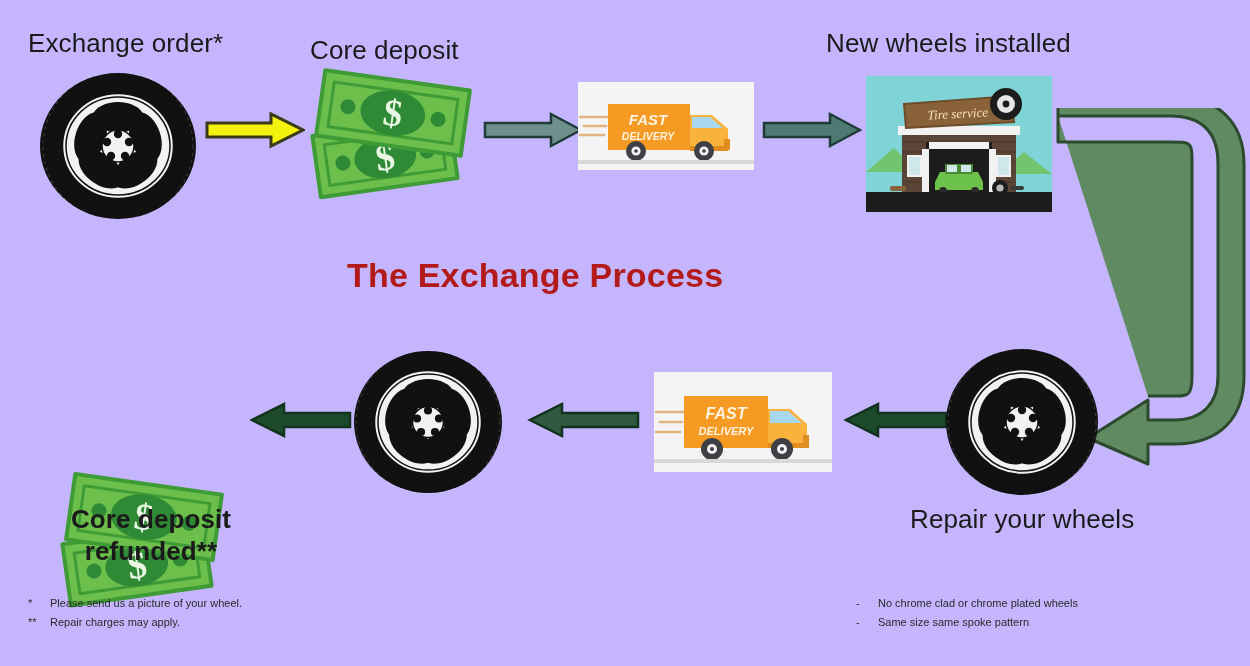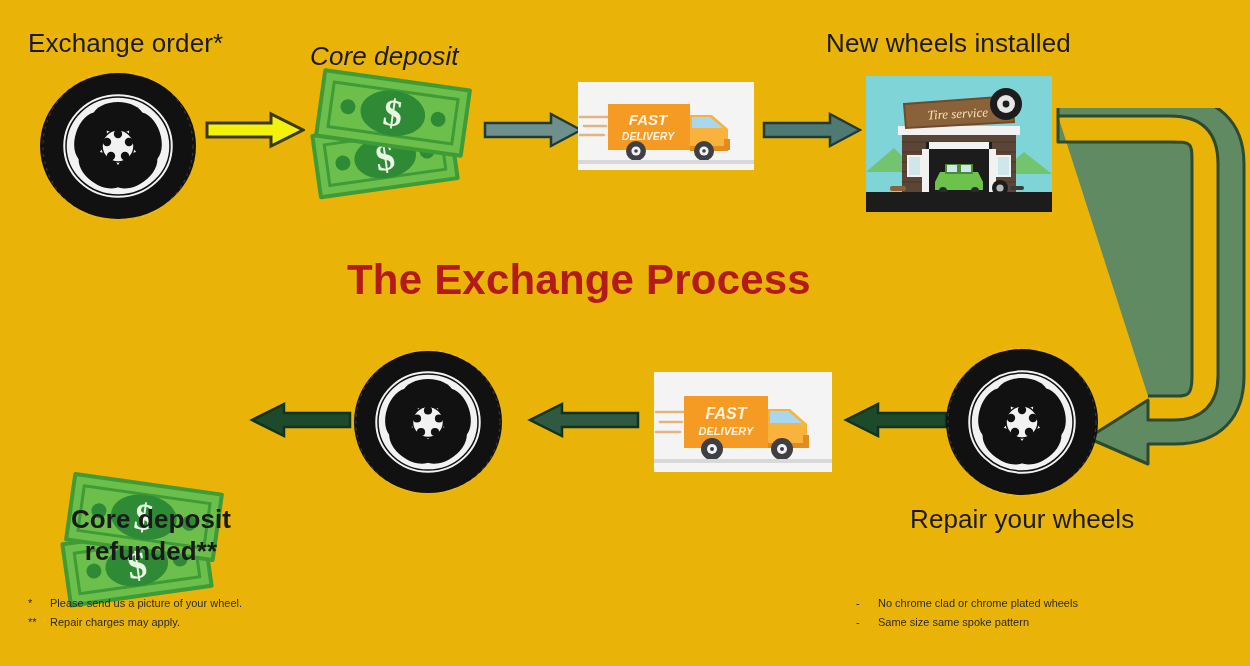--- a/index.html
+++ b/index.html
@@ -4,35 +4,35 @@
 <style>
   html,body{margin:0;padding:0;background:#ffffff;}
   body{
     font-family:"Liberation Sans", sans-serif;
     -webkit-font-smoothing:antialiased;
   }
   #canvas{
     position:relative;
     width:1250px;
     height:666px;
-    background:#eab308;
+    background:#c4b5fd;
     overflow:hidden;
   }
   .abs{position:absolute;}
   .lbl{
     font-size:26px;
     color:#1a1a1a;
     font-weight:400;
     letter-spacing:.1px;
     white-space:nowrap;
     line-height:1.22;
   }
   .lbl.two{white-space:normal;text-align:center;}
   .title{
-    font-size:42px;
+    font-size:34px;
     font-weight:bold;
     color:#b31b1b;
     letter-spacing:.2px;
     white-space:nowrap;
   }
   .foot{
     font-size:11px;
     color:#2b2b2b;
     line-height:1.75;
     white-space:nowrap;
@@ -77,21 +77,21 @@
   
   .shop{position:absolute;overflow:hidden;background:#7fd4d8;}
 </style>
 </head>
 <body>
 
 <div id="canvas">
 
   <div class="abs lbl" style="left:28px;top:28px;">Exchange order*</div>
 
-  <div class="abs lbl" style="left:310px;top:41px;font-style:italic;">Core deposit</div>
+  <div class="abs lbl" style="left:310px;top:35px;">Core deposit</div>
 
   <div class="abs lbl" style="left:826px;top:28px;">New wheels installed</div>
 
   <div class="abs" style="left:38px;top:72px;width:160px;height:148px;">
     <svg viewBox="0 0 160 148" width="160" height="148">
       <defs>
         <g id="spoke5">
           <path d="M80 26 C 96 26 108 32 112 42 C 104 56 92 62 80 62 C 68 62 56 56 48 42 C 52 32 64 26 80 26 Z" fill="#111"></path>
         </g>
       </defs>

